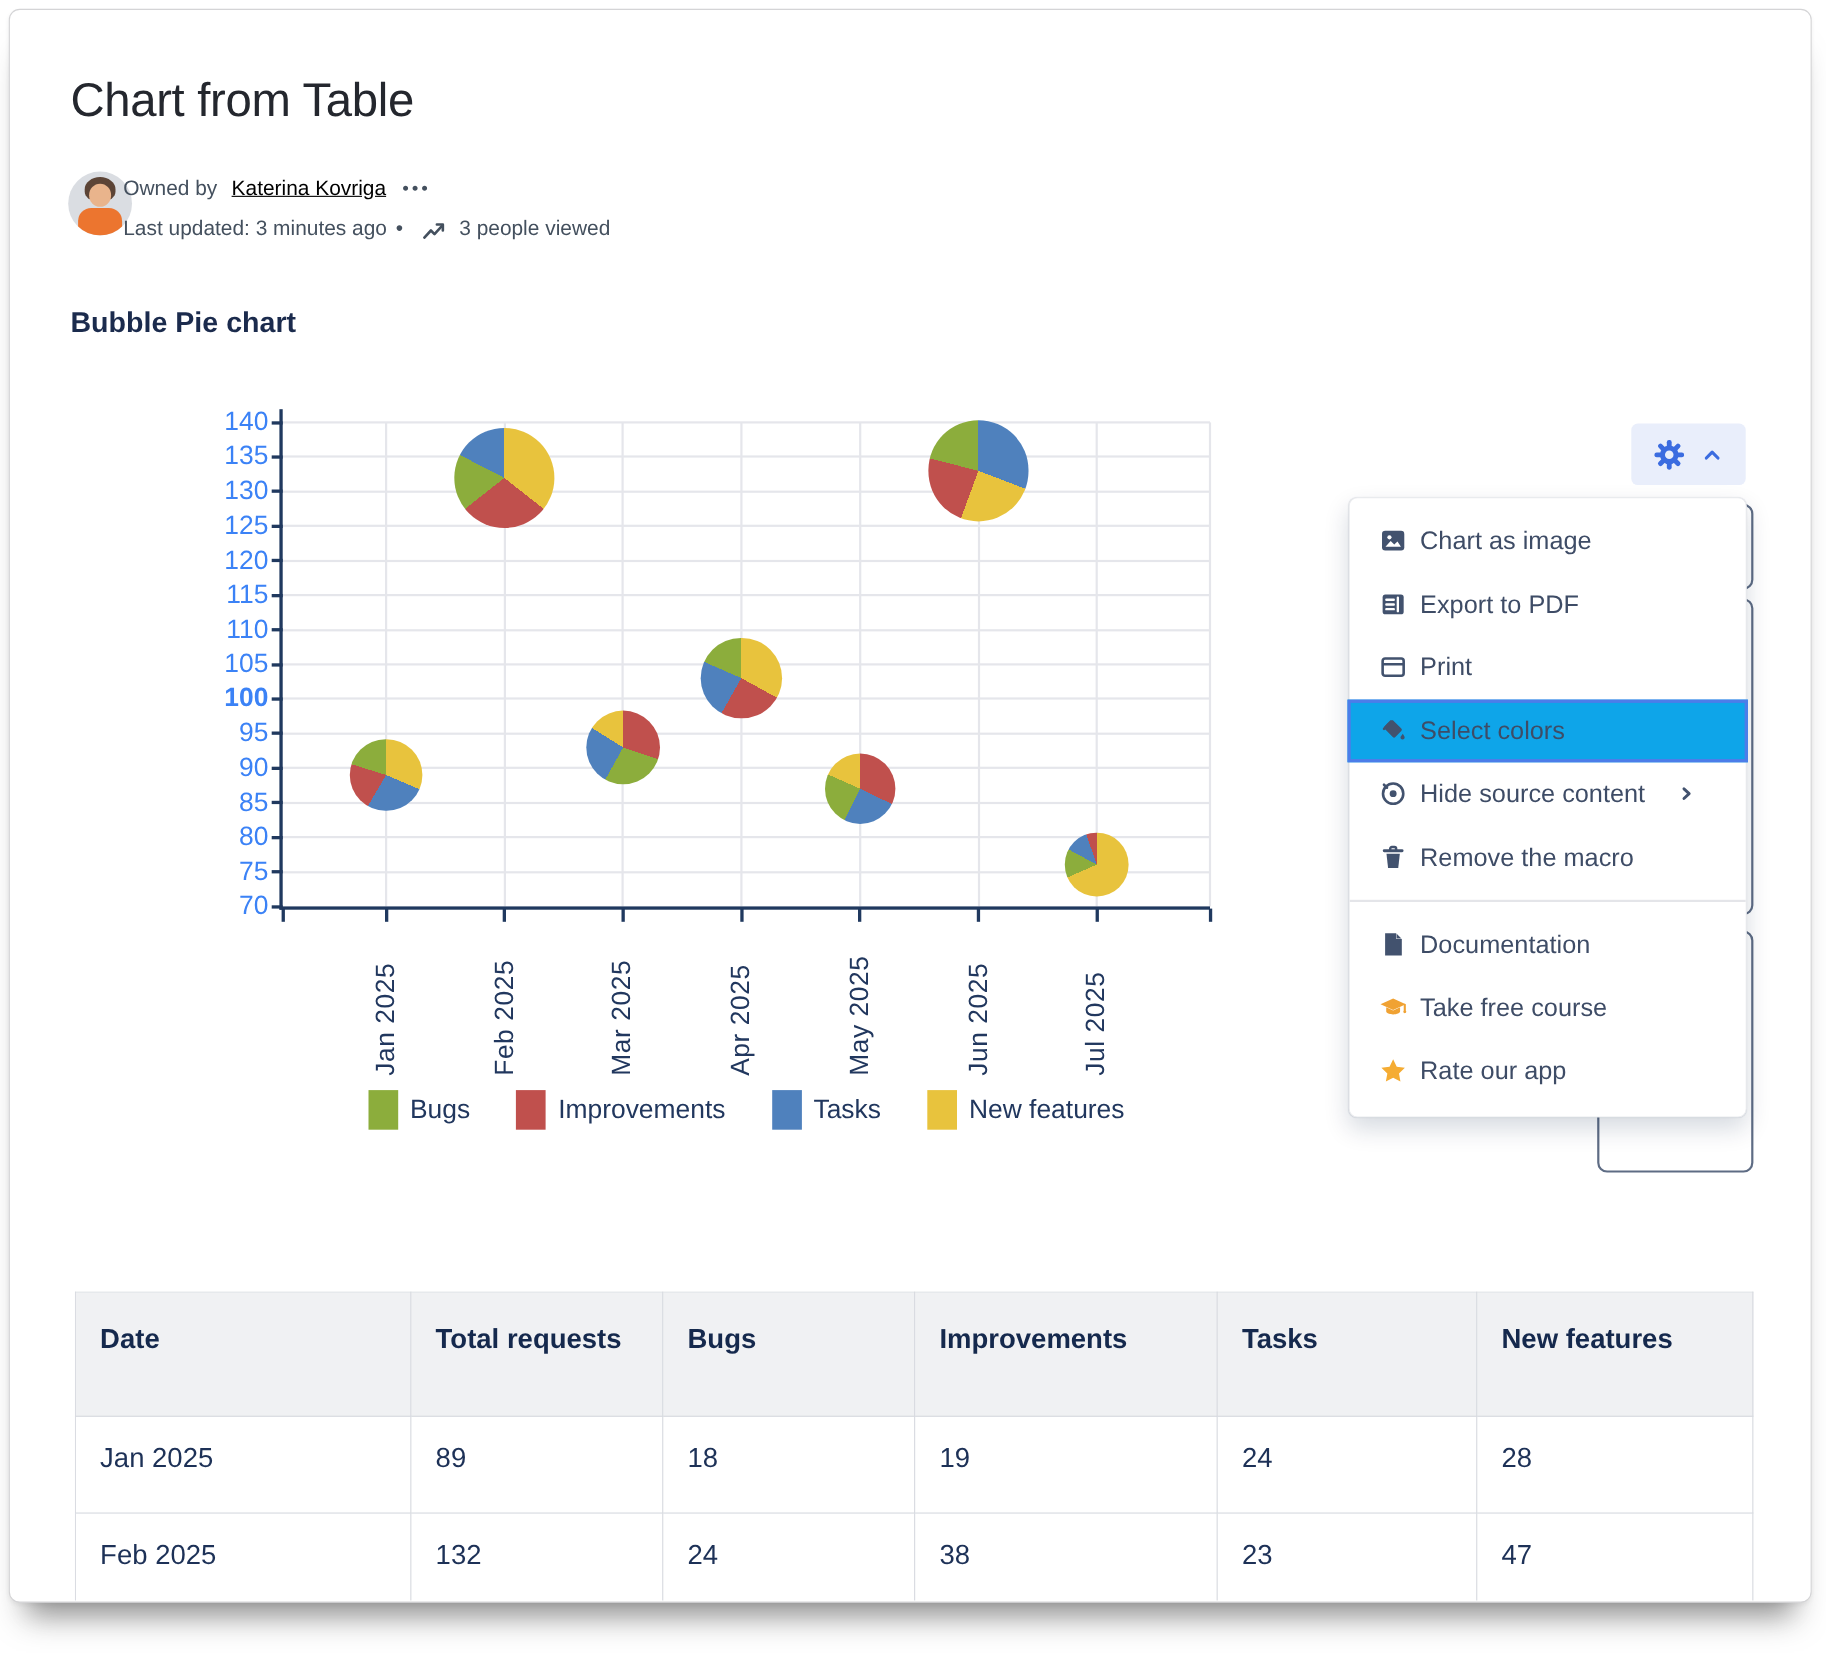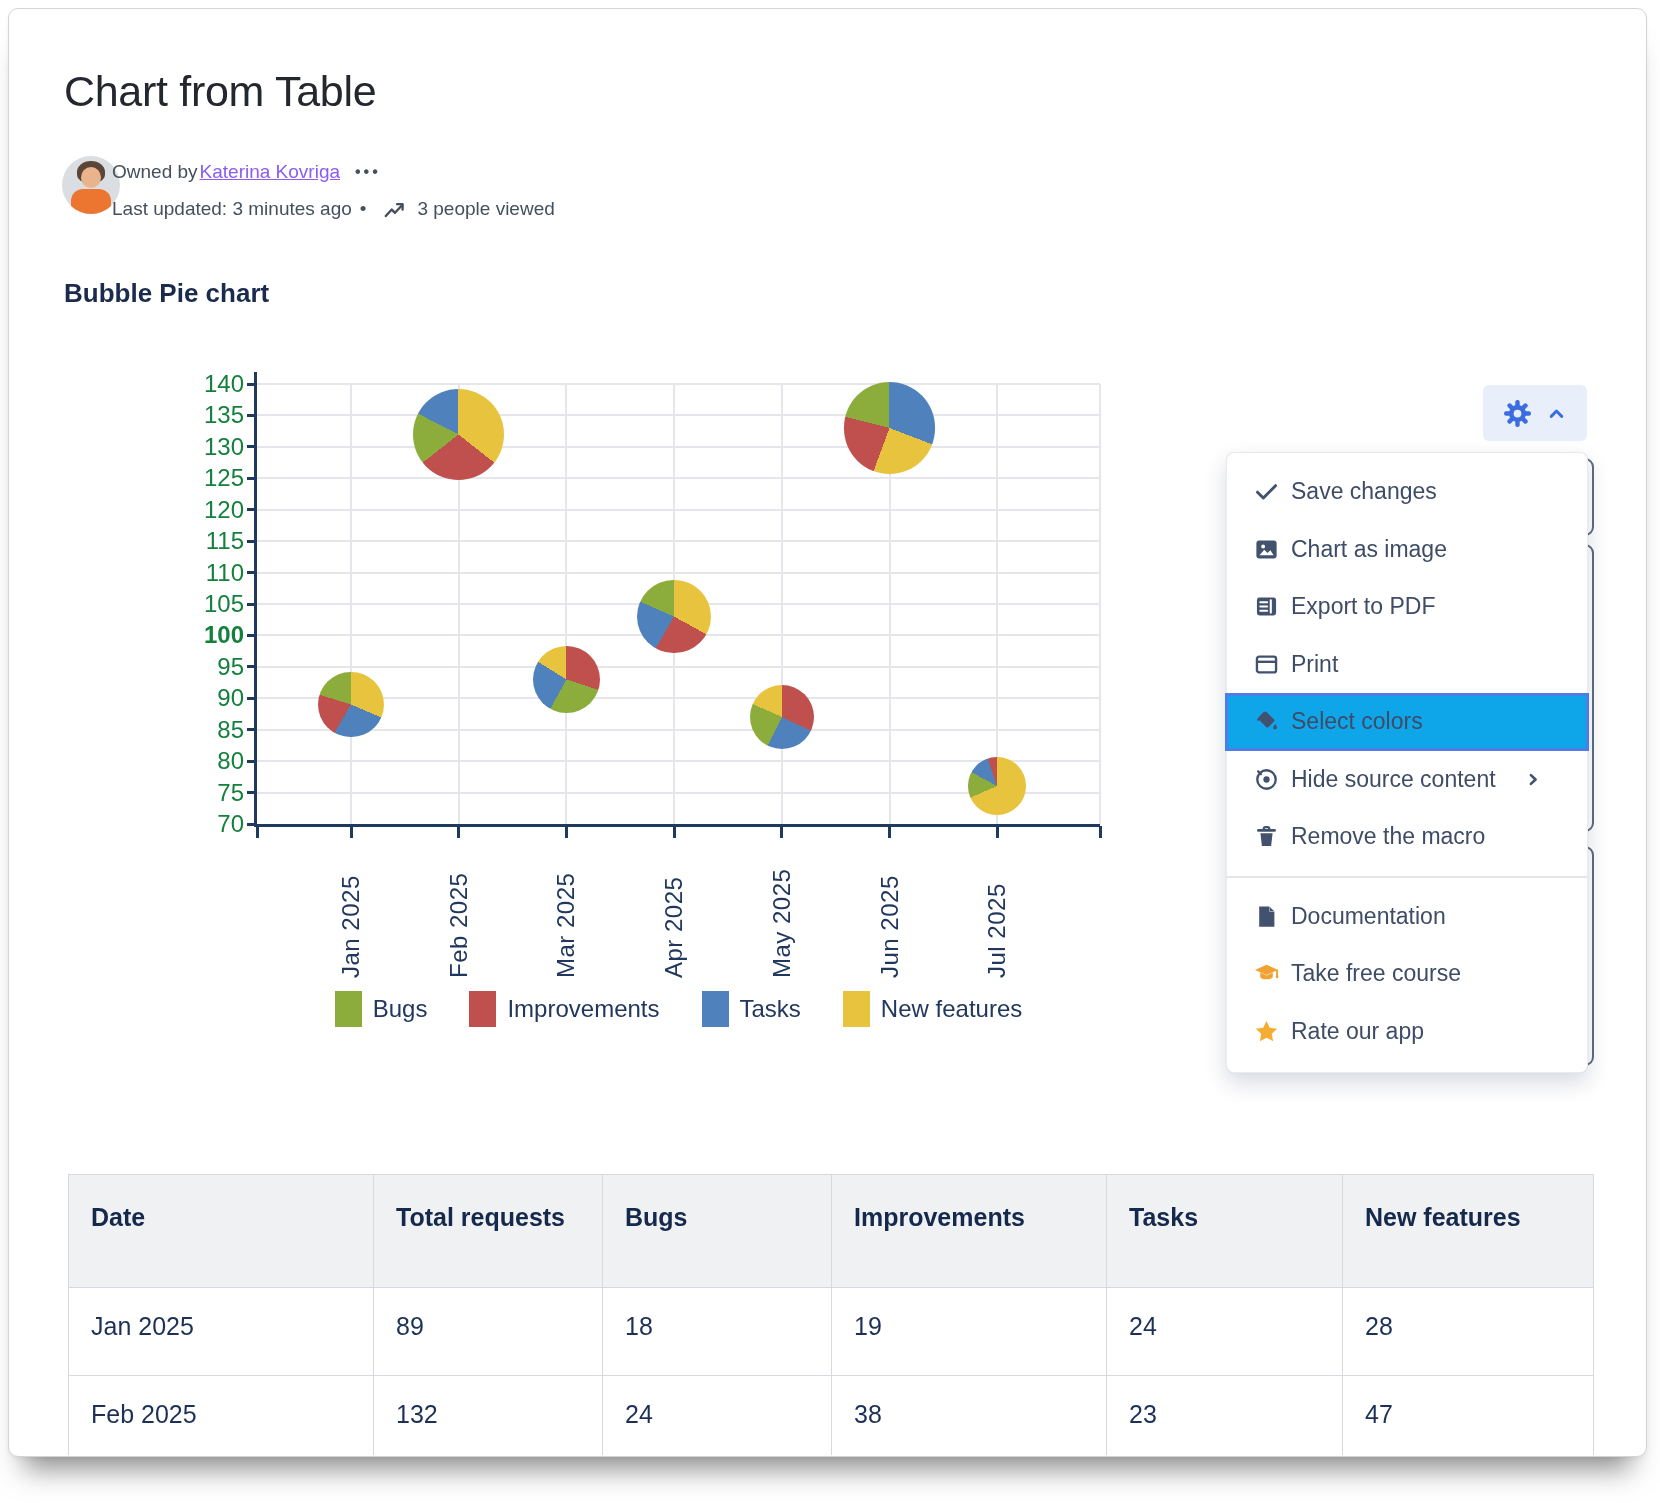--- a/index.html
+++ b/index.html
@@ -19,33 +19,33 @@
     color:#24272E;letter-spacing:-.3px;z-index:2;
   }
   
   .avatar{position:absolute;left:62px;top:156px;width:58px;height:58px;border-radius:50%;
     background:#DADDE2;overflow:hidden;z-index:2;}
   .avatar .hair{position:absolute;left:15px;top:5px;width:28px;height:22px;background:#5C4436;border-radius:50% 50% 40% 40%;}
   .avatar .face{position:absolute;left:19px;top:11px;width:20px;height:21px;background:#E9B48C;border-radius:50%;}
   .avatar .shirt{position:absolute;left:9px;top:33px;width:40px;height:25px;background:#EC752F;border-radius:12px 12px 0 0;}
   .byline{position:absolute;left:112px;top:158px;z-index:2;font-size:19px;color:#44505E;}
   .byline-row{display:flex;align-items:center;height:28px;margin-bottom:9px;white-space:nowrap;}
-  .owner-link{color:#8b5cf6;text-decoration:underline;margin-left:2px;cursor:pointer;}
+  .owner-link{color:#000000;text-decoration:underline;margin-left:13px;cursor:pointer;}
   .more-dots{margin-left:15px;font-size:16px;font-weight:700;letter-spacing:3px;color:#44505E;}
   .mid-dot{margin:0 10px 0 8px;font-size:19px;}
   .trend-ic{margin:0 9px 0 6px;}
   .chart-heading{position:absolute;left:64px;top:256px;font-size:26px;font-weight:700;color:#1B2B4D;z-index:2;}
 
   
   .chart-layer{position:absolute;left:0;top:0;width:1660px;height:1503px;z-index:2;pointer-events:none;}
   .grid-h{position:absolute;height:2px;background:#E5E6EB;}
   .grid-v{position:absolute;width:2px;background:#E5E6EB;}
   .axis{position:absolute;background:#20395F;}
   .tick{position:absolute;background:#20395F;}
-  .y-label{position:absolute;width:92px;text-align:right;font-size:24px;font-weight:500;color:#15803d;line-height:30px;}
+  .y-label{position:absolute;width:92px;text-align:right;font-size:24px;font-weight:500;color:#3b82f6;line-height:30px;}
   .x-label{position:absolute;writing-mode:vertical-rl;transform:rotate(180deg);font-size:24px;
     font-weight:500;color:#21375E;letter-spacing:.5px;height:140px;line-height:32px;}
   .bubble{position:absolute;border-radius:50%;pointer-events:auto;}
   .legend{position:absolute;left:257px;top:991px;width:843px;display:flex;justify-content:center;
     align-items:center;gap:42px;z-index:2;}
   .legend-item{display:flex;align-items:center;gap:11px;font-size:24px;color:#21375E;}
   .legend-swatch{width:27px;height:36px;}
 
   
   .gear-btn{position:absolute;left:1483px;top:385px;width:104px;height:56px;border-radius:6px;
@@ -226,26 +226,20 @@
     </g>
     <circle cx="12" cy="12" r="3" fill="#E9EEFB"></circle>
   </svg>
   <svg width="23" height="23" viewBox="0 0 24 24">
     <path d="M6.5 15l5.5-5.6L17.5 15" fill="none" stroke="#3B6CE0" stroke-width="3" stroke-linecap="round" stroke-linejoin="round"></path>
   </svg>
 </div>
 
 <div class="menu">
 
-  <div class="menu-item">
-    <svg class="mi-icon" viewBox="0 0 24 24">
-      <path d="M4 12.6l5.2 5.2L20 6.8" fill="none" stroke="#42526E" stroke-width="2.6" stroke-linecap="round" stroke-linejoin="round"></path>
-    </svg>
-    <span>Save changes</span>
-  </div>
 
   <div class="menu-item">
     <svg class="mi-icon" viewBox="0 0 24 24">
       <rect x="3" y="4" width="18" height="16" rx="2.6" fill="#42526E"></rect>
       <circle cx="9" cy="9.3" r="1.7" fill="#fff"></circle>
       <path d="M5.8 17l4.2-4.8 2.9 3 2.6-2.6 2.8 4.4z" fill="#fff"></path>
     </svg>
     <span>Chart as image</span>
   </div>
 

